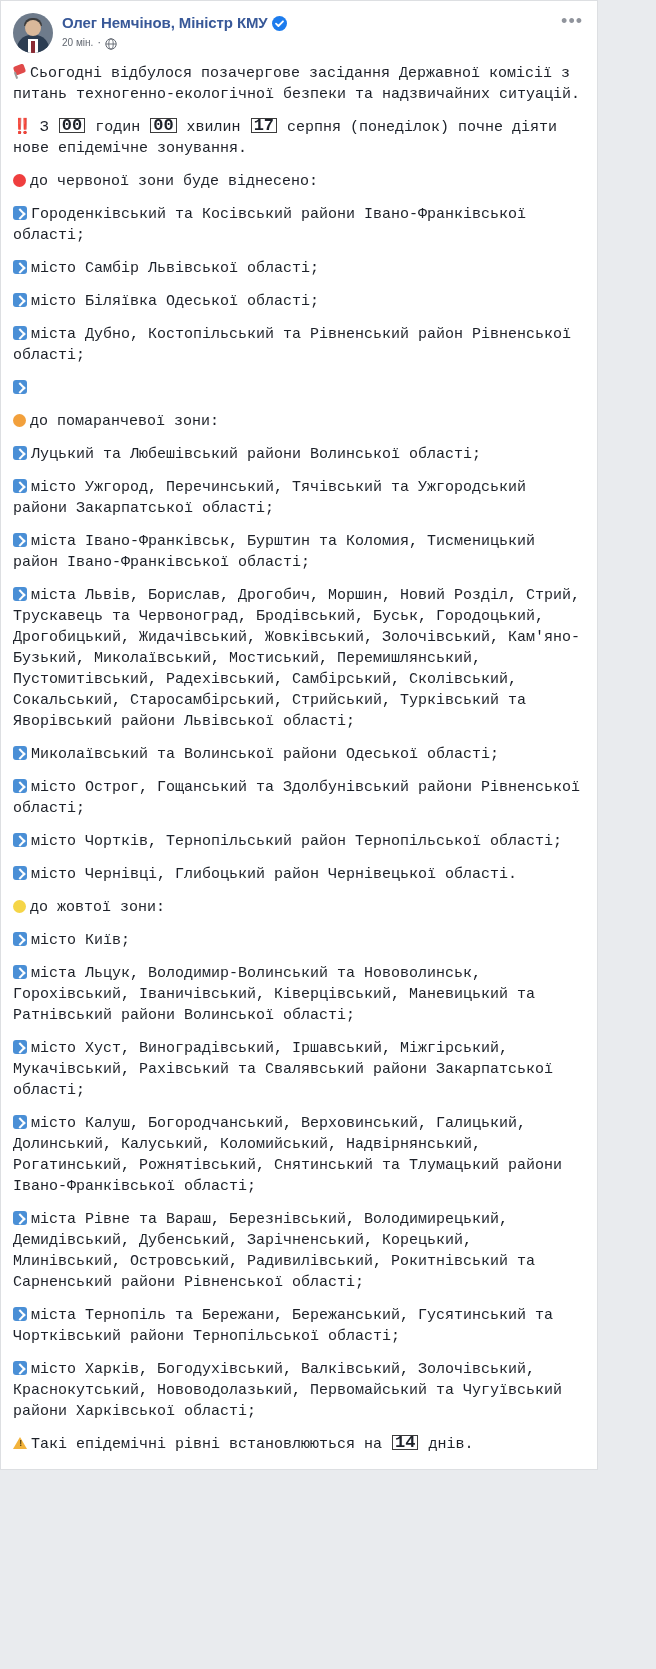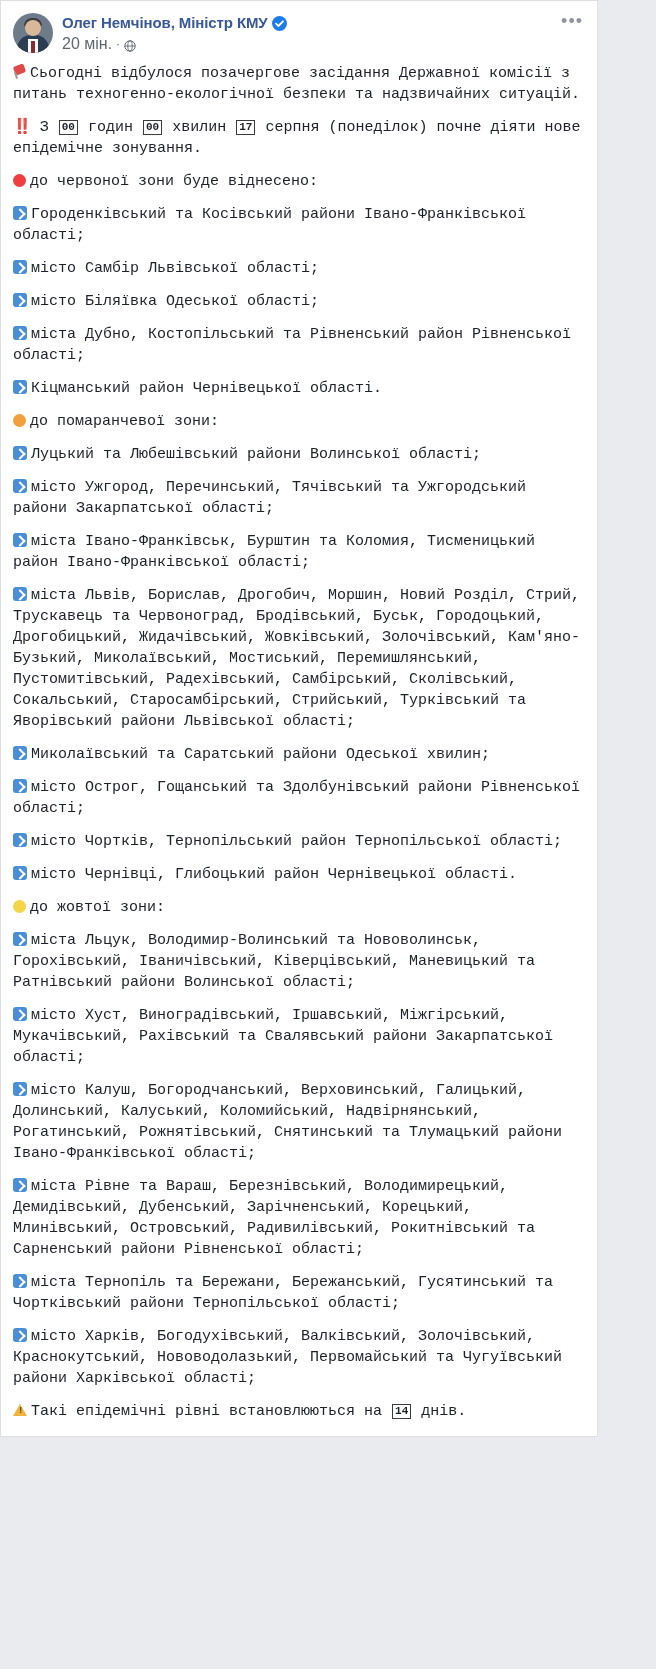--- a/index.html
+++ b/index.html
@@ -104,21 +104,21 @@
     position: relative;
     flex: 0 0 15px;
   }
   .verified svg { display: block; }
   .metaline {
     display: flex;
     align-items: center;
     margin-top: 3px;
   }
   .time {
-    font-size: 16px;
+    font-size: 10px;
     color: #616770;
   }
   .dot-sep {
     font-size: 12px;
     color: #616770;
     margin: 0 4px;
   }
   .globe {
     width: 12px;
     height: 12px;
@@ -148,21 +148,21 @@
     margin-bottom: 4px;
   }
   
   .keycap {
     display: inline-block;
     min-width: 13px;
     padding: 0 2px;
     margin: 0 1px;
     border: 1.5px solid #3b3b3b;
     border-radius: 0;
-    font-size: 11px;
+    font-size: 17px;
     line-height: 13px;
     text-align: center;
     font-weight: bold;
     color: #1d2129;
     vertical-align: 1px;
     background: #ffffff;
   }
   .dbl-excl {
     color: #e03030;
     font-weight: bold;
@@ -306,37 +306,38 @@
       <span>серпня (понеділок) почне діяти нове епідемічне зонування.</span>
     </p>
 
     <p class="line">
       <span class="zone-dot zone-red"></span><span>до червоної зони буде віднесено:</span>
     </p>
     <p class="line"><span class="arrow"></span><span>Городенківський та Косівський райони Івано-Франківської області;</span></p>
     <p class="line"><span class="arrow"></span><span>місто Самбір Львівської області;</span></p>
     <p class="line"><span class="arrow"></span><span>місто Біляївка Одеської області;</span></p>
     <p class="line"><span class="arrow"></span><span>міста Дубно, Костопільський та Рівненський район Рівненської області;</span></p>
-    <p class="block"><span class="arrow"></span><span>Кіцманський район Чернівецької області.</span></p>
+    <p class="block"><span class="arrow"></span></p>
 
     <p class="line">
       <span class="zone-dot zone-orange"></span><span>до помаранчевої зони:</span>
     </p>
     <p class="line"><span class="arrow"></span><span>Луцький та Любешівський райони Волинської області;</span></p>
     <p class="line"><span class="arrow"></span><span>місто Ужгород, Перечинський, Тячівський та Ужгородський райони Закарпатської області;</span></p>
     <p class="line"><span class="arrow"></span><span>міста Івано-Франківськ, Бурштин та Коломия, Тисменицький район Івано-Франківської області;</span></p>
     <p class="line"><span class="arrow"></span><span>міста Львів, Борислав, Дрогобич, Моршин, Новий Розділ, Стрий, Трускавець та Червоноград, Бродівський, Буськ, Городоцький, Дрогобицький, Жидачівський, Жовківський, Золочівський, Кам'яно-Бузький, Миколаївський, Мостиський, Перемишлянський, Пустомитівський, Радехівський, Самбірський, Сколівський, Сокальський, Старосамбірський, Стрийський, Турківський та Яворівський райони Львівської області;</span></p>
-    <p class="line"><span class="arrow"></span><span>Миколаївський та Саратський райони Одеської хвилин;</span></p>
+    <p class="line"><span class="arrow"></span><span>Миколаївський та Волинської райони Одеської області;</span></p>
     <p class="line"><span class="arrow"></span><span>місто Острог, Гощанський та Здолбунівський райони Рівненської області;</span></p>
     <p class="line"><span class="arrow"></span><span>місто Чортків, Тернопільський район Тернопільської області;</span></p>
     <p class="block"><span class="arrow"></span><span>місто Чернівці, Глибоцький район Чернівецької області.</span></p>
 
     <p class="line">
       <span class="zone-dot zone-yellow"></span><span>до жовтої зони:</span>
     </p>
+    <p class="line"><span class="arrow"></span><span>місто Київ;</span></p>
     <p class="line"><span class="arrow"></span><span>міста Льцук, Володимир-Волинський та Нововолинськ, Горохівський, Іваничівський, Ківерцівський, Маневицький та Ратнівський райони Волинської області;</span></p>
     <p class="line"><span class="arrow"></span><span>місто Хуст, Виноградівський, Іршавський, Міжгірський, Мукачівський, Рахівський та Свалявський райони Закарпатської області;</span></p>
     <p class="line"><span class="arrow"></span><span>місто Калуш, Богородчанський, Верховинський, Галицький, Долинський, Калуський, Коломийський, Надвірнянський, Рогатинський, Рожнятівський, Снятинський та Тлумацький райони Івано-Франківської області;</span></p>
     <p class="line"><span class="arrow"></span><span>міста Рівне та Вараш, Березнівський, Володимирецький, Демидівський, Дубенський, Зарічненський, Корецький, Млинівський, Островський, Радивилівський, Рокитнівський та Сарненський райони Рівненської області;</span></p>
     <p class="line"><span class="arrow"></span><span>міста Тернопіль та Бережани, Бережанський, Гусятинський та Чортківський райони Тернопільської області;</span></p>
     <p class="line"><span class="arrow"></span><span>місто Харків, Богодухівський, Валківський, Золочівський, Краснокутський, Нововодолазький, Первомайський та Чугуївський райони Харківської області;</span></p>
 
     <p class="line">
       <span class="warn"></span><span>Такі епідемічні рівні встановлюються на</span>
       <span class="keycap">14</span>

